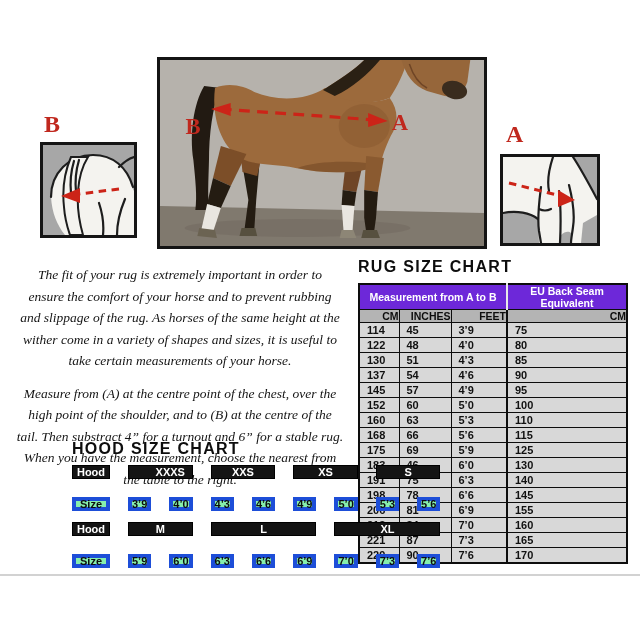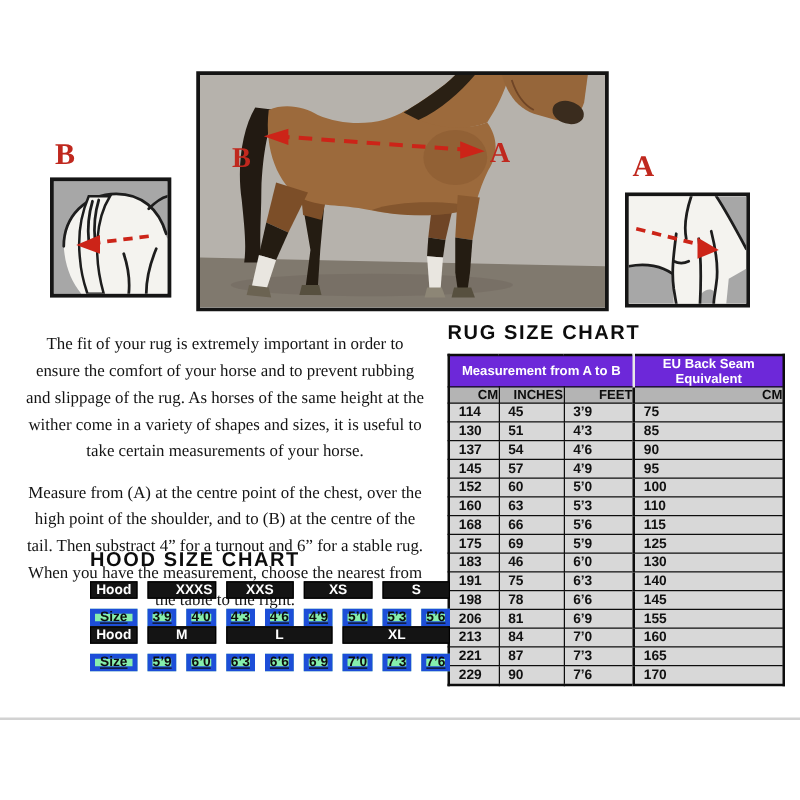--- a/index.html
+++ b/index.html
@@ -14,39 +14,39 @@
   .diag-b-label{left:44px;top:112px;}
   .diag-a-label{left:506px;top:122px;}
   .diag{border:3px solid #151515;box-sizing:border-box;background:#a7a7a7;}
   .diag svg{display:block;width:100%;height:100%;}
   .diag-b{left:40px;top:142px;width:97px;height:96px;}
   .diag-a{left:500px;top:154px;width:100px;height:92px;}
 
   
   .intro{left:14px;top:264px;width:332px;text-align:center;}
   .intro p{margin:0 0 11px 0;font-family:"Liberation Serif",serif;font-size:13.5px;
-           line-height:21.5px;white-space:pre-line;color:#141414;}
+           line-height:21.5px;white-space:pre-line;color:#141414;font-style:italic;}
 
   
   .chart-title{font-weight:bold;font-size:16px;letter-spacing:1.3px;color:#0d0d0d;margin:0 0 7px 0;}
 
   
   .rug-wrap{left:358px;top:258px;width:232px;}
   table.rug-table{border-collapse:collapse;width:268px;border:2px solid #0d0d0d;table-layout:fixed;}
   .rug-table th,.rug-table td{border:1px solid #0d0d0d;font-size:10.5px;font-weight:bold;
         padding:0;height:13px;line-height:12px;box-sizing:border-box;}
   .rt-black{background:#6d28d9;color:#fff;text-align:center;height:15px;}
   th.rt-eu{border-left:2px solid #e8e8e8;margin-left:40px;}
   .rt-cols th{background:#b4b4b4;color:#0d0d0d;text-align:right;height:13px;}
   .rug-table td{background:#d8d8d8;text-align:left;padding-left:7px;height:15px;font-size:11px;}
   .rug-table td.eu,.rt-cols th.eu-col{border-left:2px solid #0d0d0d;}
 
   
   .hood-wrap{left:72px;top:440px;width:236px;}
-  .hood-table{display:grid;grid-template-columns:38px repeat(8,1fr);grid-auto-rows:14px;gap:8px;text-decoration:underline;}
+  .hood-table{display:grid;grid-template-columns:38px repeat(8,1fr);grid-auto-rows:14px;gap:18px;margin-bottom:11px;}
   .h-cell{display:flex;align-items:center;justify-content:center;box-sizing:border-box;
           font-weight:bold;font-size:11px;}
   .h-black{background:#141414;color:#fff;border:1px solid #000;}
   .h-gray{background:#86efac;color:#0d0d0d;border:4px solid #1d4ed8;}
 
   .divider{left:0;top:574px;width:640px;height:2px;background:#d2d2d2;}
 
   .red-dash{stroke:#cc2418;stroke-width:3.2;stroke-dasharray:11 7.5;fill:none;}
   .red-dash-sm{stroke:#cc2418;stroke-width:3;stroke-dasharray:7.5 5.5;fill:none;}
   .red-fill{fill:#cc2418;}
@@ -169,20 +169,26 @@
           <th>FEET</th>
           <th class="eu-col">CM</th>
         </tr>
       </thead>
       <tbody>
           <tr>
             <td>114</td>
             <td>45</td>
             <td>3’9</td>
             <td class="eu">75</td>
+          </tr>
+          <tr>
+            <td>122</td>
+            <td>48</td>
+            <td>4’0</td>
+            <td class="eu">80</td>
           </tr>
           <tr>
             <td>130</td>
             <td>51</td>
             <td>4’3</td>
             <td class="eu">85</td>
           </tr>
           <tr>
             <td>137</td>
             <td>54</td>

